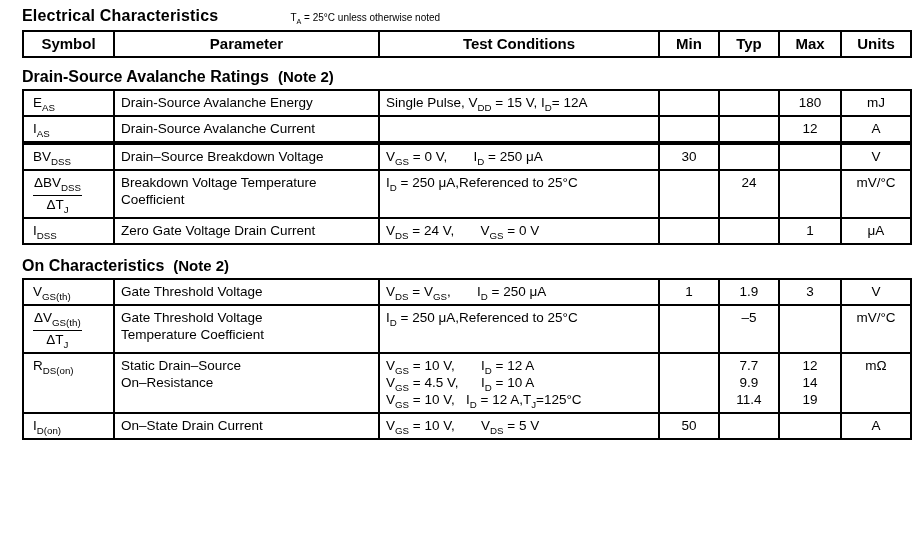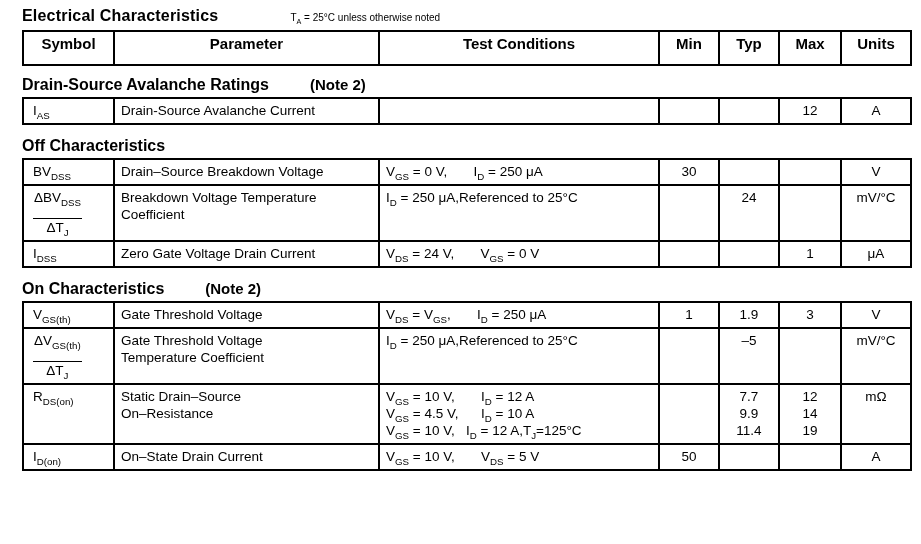--- a/index.html
+++ b/index.html
@@ -35,42 +35,42 @@
   col.c-parameter { width: 265px; }
   col.c-conditions { width: 280px; }
   col.c-min { width: 60px; }
   col.c-typ { width: 60px; }
   col.c-max { width: 62px; }
   col.c-units { width: 70px; }
 
   th, td { border: 2px solid #000; }
   th {
     font-size: 15px; font-weight: bold; text-align: center;
-    padding: 3px 2px 12px;
+    padding: 3px 2px 4px;
     margin-top: 41px;
   }
   td {
     font-size: 13.5px; line-height: 17px;
     vertical-align: top;
     padding: 3px 6px 4px;
   }
   td.c-symbol { padding-left: 9px; }
   td.c-conditions { white-space: pre-wrap; }
   td.c-min, td.c-typ, td.c-max, td.c-units { text-align: center; padding-left: 2px; padding-right: 2px; }
   sub { font-size: 72%; line-height: 0; }
 
   .section-title {
     margin: 12px 0 3px 22px;
     font-size: 16px; font-weight: bold;
-    display: flex; align-items: baseline; gap: 32px;
+    display: flex; align-items: baseline;
   }
   .section-note { font-size: 15px; font-weight: bold; margin-left: 9px; }
 
   .frac { display: inline-block; text-align: center; }
-  .frac-top { display: block; border-bottom: 1.4px solid #000; padding: 0 1px 12px; }
+  .frac-top { display: block; border-bottom: 1.4px solid #000; padding: 0 1px 4px; }
   .frac-bottom { display: block; }
   .sec1 .section-title { margin-top: 10px; }
 </style>
 </head>
 <body>
 
 <div class="page">
   <div class="title-row">
     <span class="doc-title">Electrical Characteristics</span>
     <span class="doc-subtitle">T<sub>A</sub> = 25°C unless otherwise noted</span>
@@ -111,42 +111,56 @@
             <col class="c-parameter">
             <col class="c-conditions">
             <col class="c-min">
             <col class="c-typ">
             <col class="c-max">
             <col class="c-units">
           </colgroup>
           <tbody>
             <tr>
               <td class="c-symbol">
+                <div>E<sub>AS</sub></div>
+              </td>
+              <td class="c-parameter">
+                <div>Drain-Source Avalanche Energy</div>
+              </td>
+              <td class="c-conditions"><div>Single Pulse, V<sub>DD</sub> = 15 V, I<sub>D</sub>= 12A</div></td>
+              <td class="c-min"></td>
+              <td class="c-typ"></td>
+              <td class="c-max">
+                <div>180</div>
+              </td>
+              <td class="c-units">
+                <div>mJ</div>
+              </td>
+            </tr>
+            <tr>
+              <td class="c-symbol">
                 <div>I<sub>AS</sub></div>
               </td>
               <td class="c-parameter">
                 <div>Drain-Source Avalanche Current</div>
               </td>
               <td class="c-conditions"></td>
               <td class="c-min"></td>
               <td class="c-typ"></td>
               <td class="c-max">
                 <div>12</div>
               </td>
               <td class="c-units">
                 <div>A</div>
               </td>
             </tr>
           </tbody>
         </table>
       </div>
       <div class="section sec2">
-        <div class="section-title">
-          <span>Off Characteristics</span>
-        </div>
         <table>
           <colgroup>
             <col class="c-symbol">
             <col class="c-parameter">
             <col class="c-conditions">
             <col class="c-min">
             <col class="c-typ">
             <col class="c-max">
             <col class="c-units">
           </colgroup>

